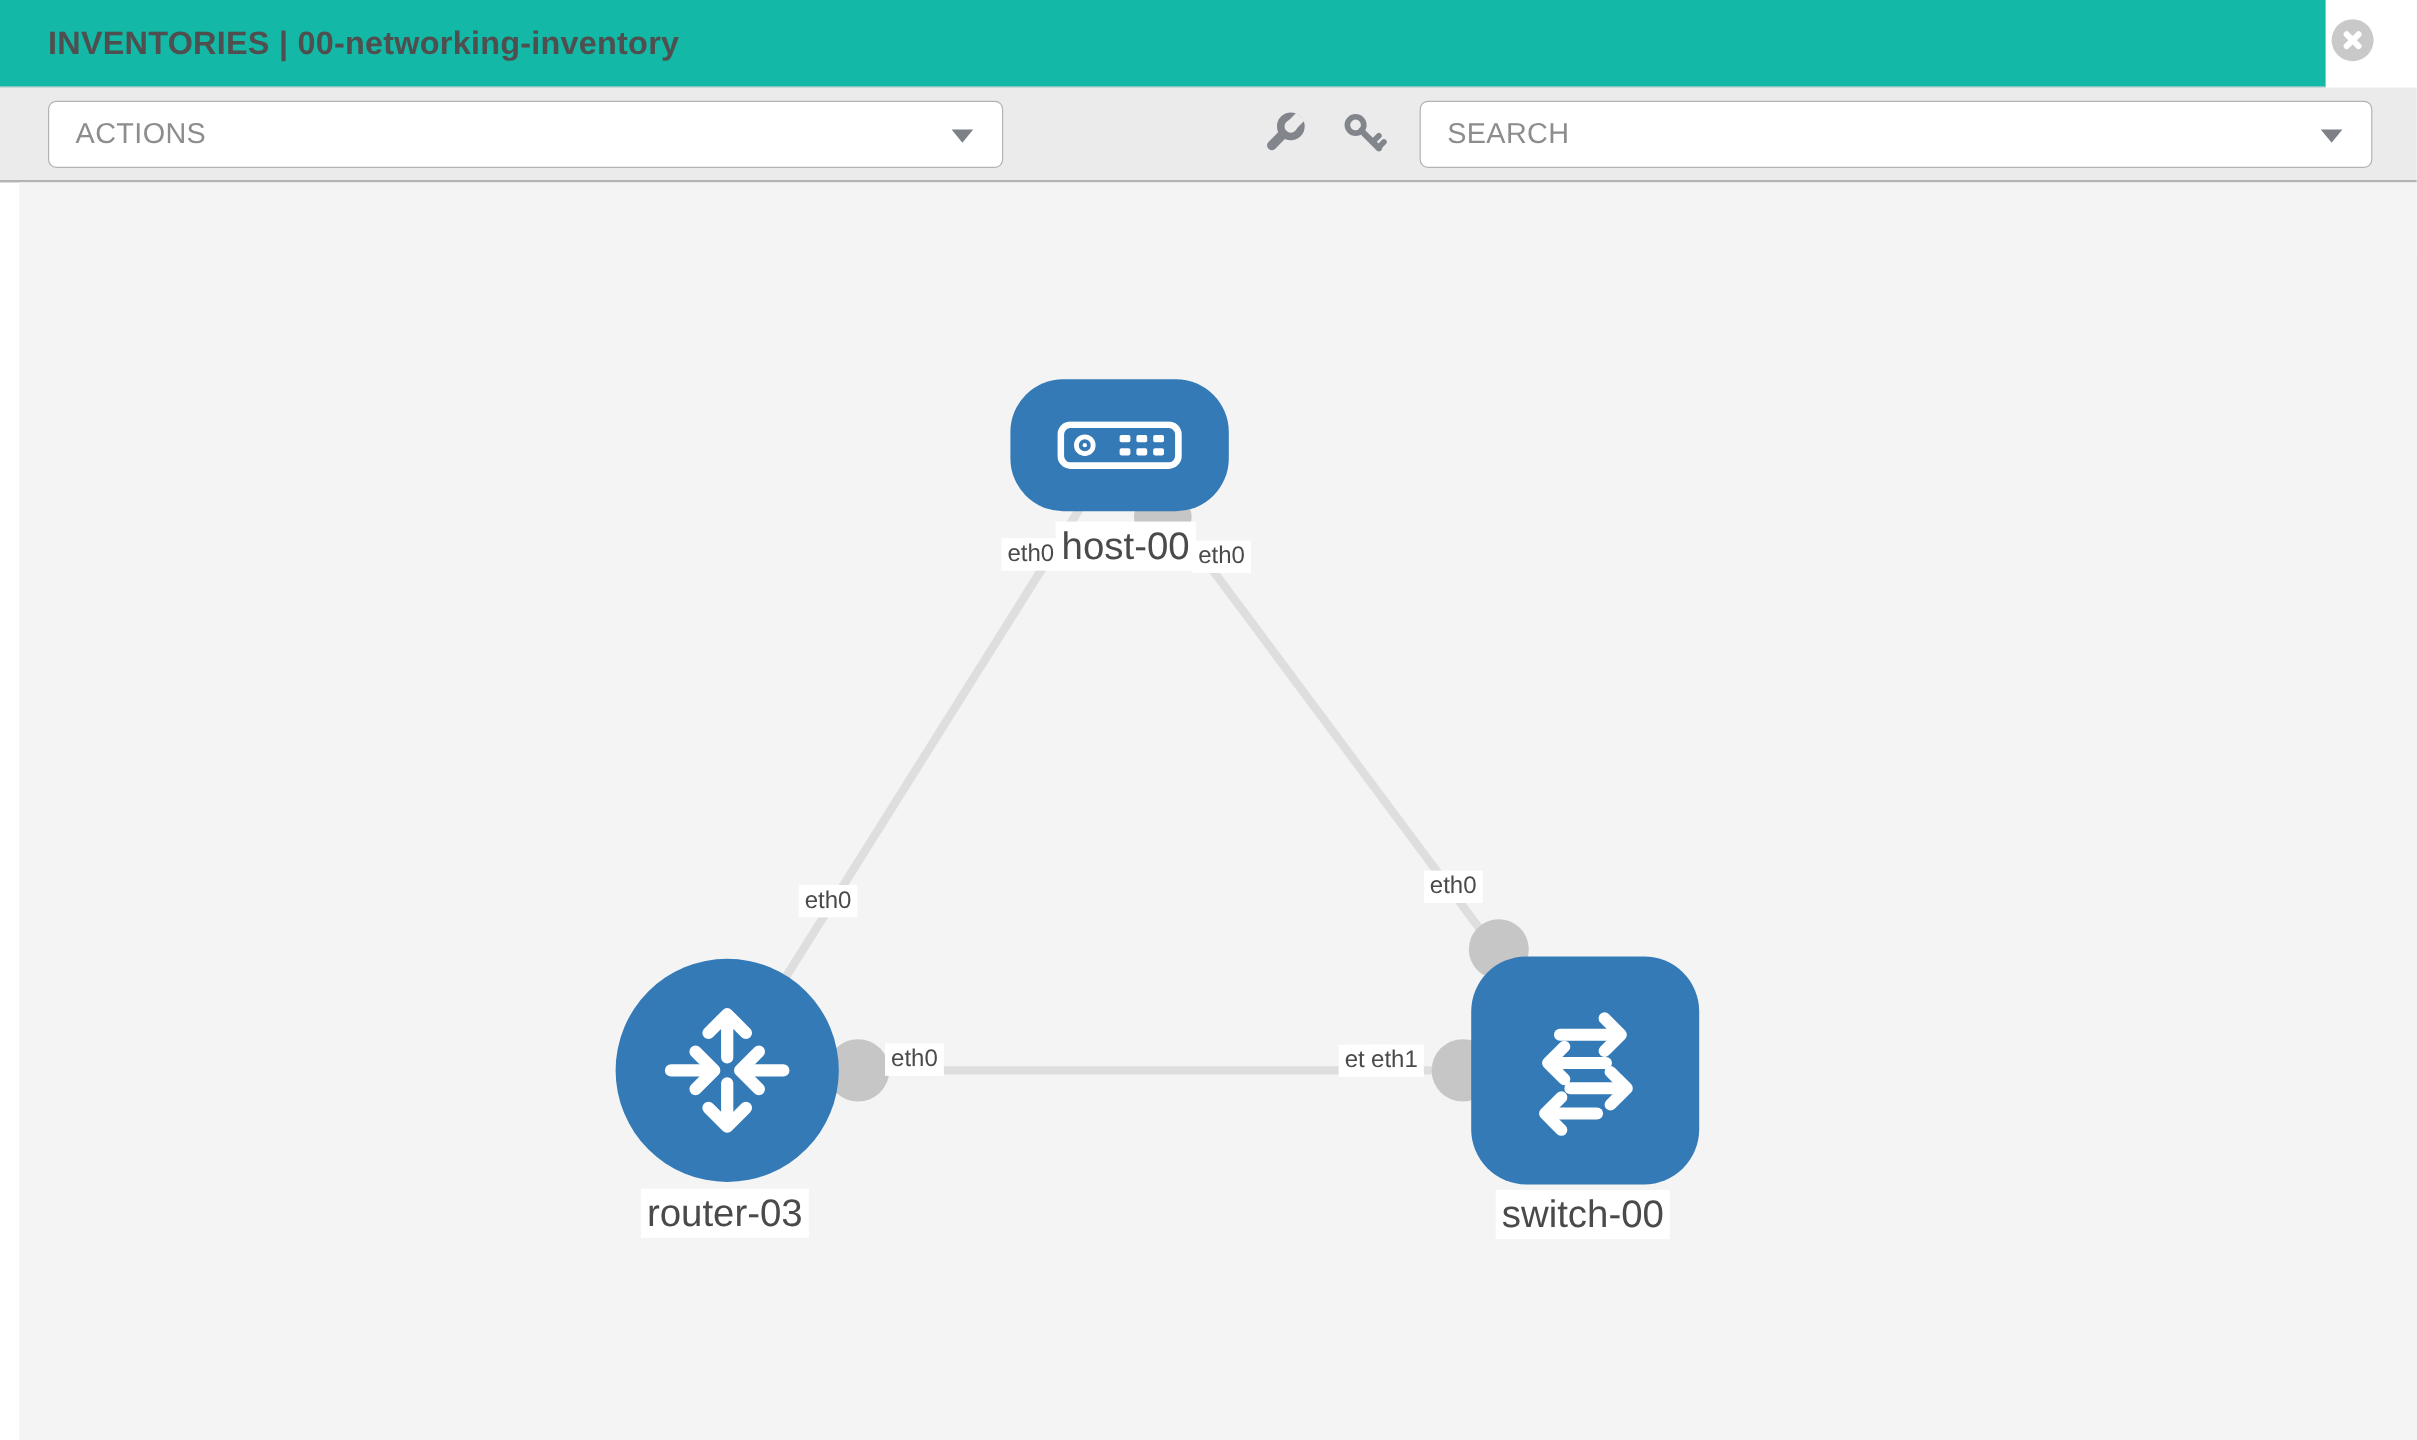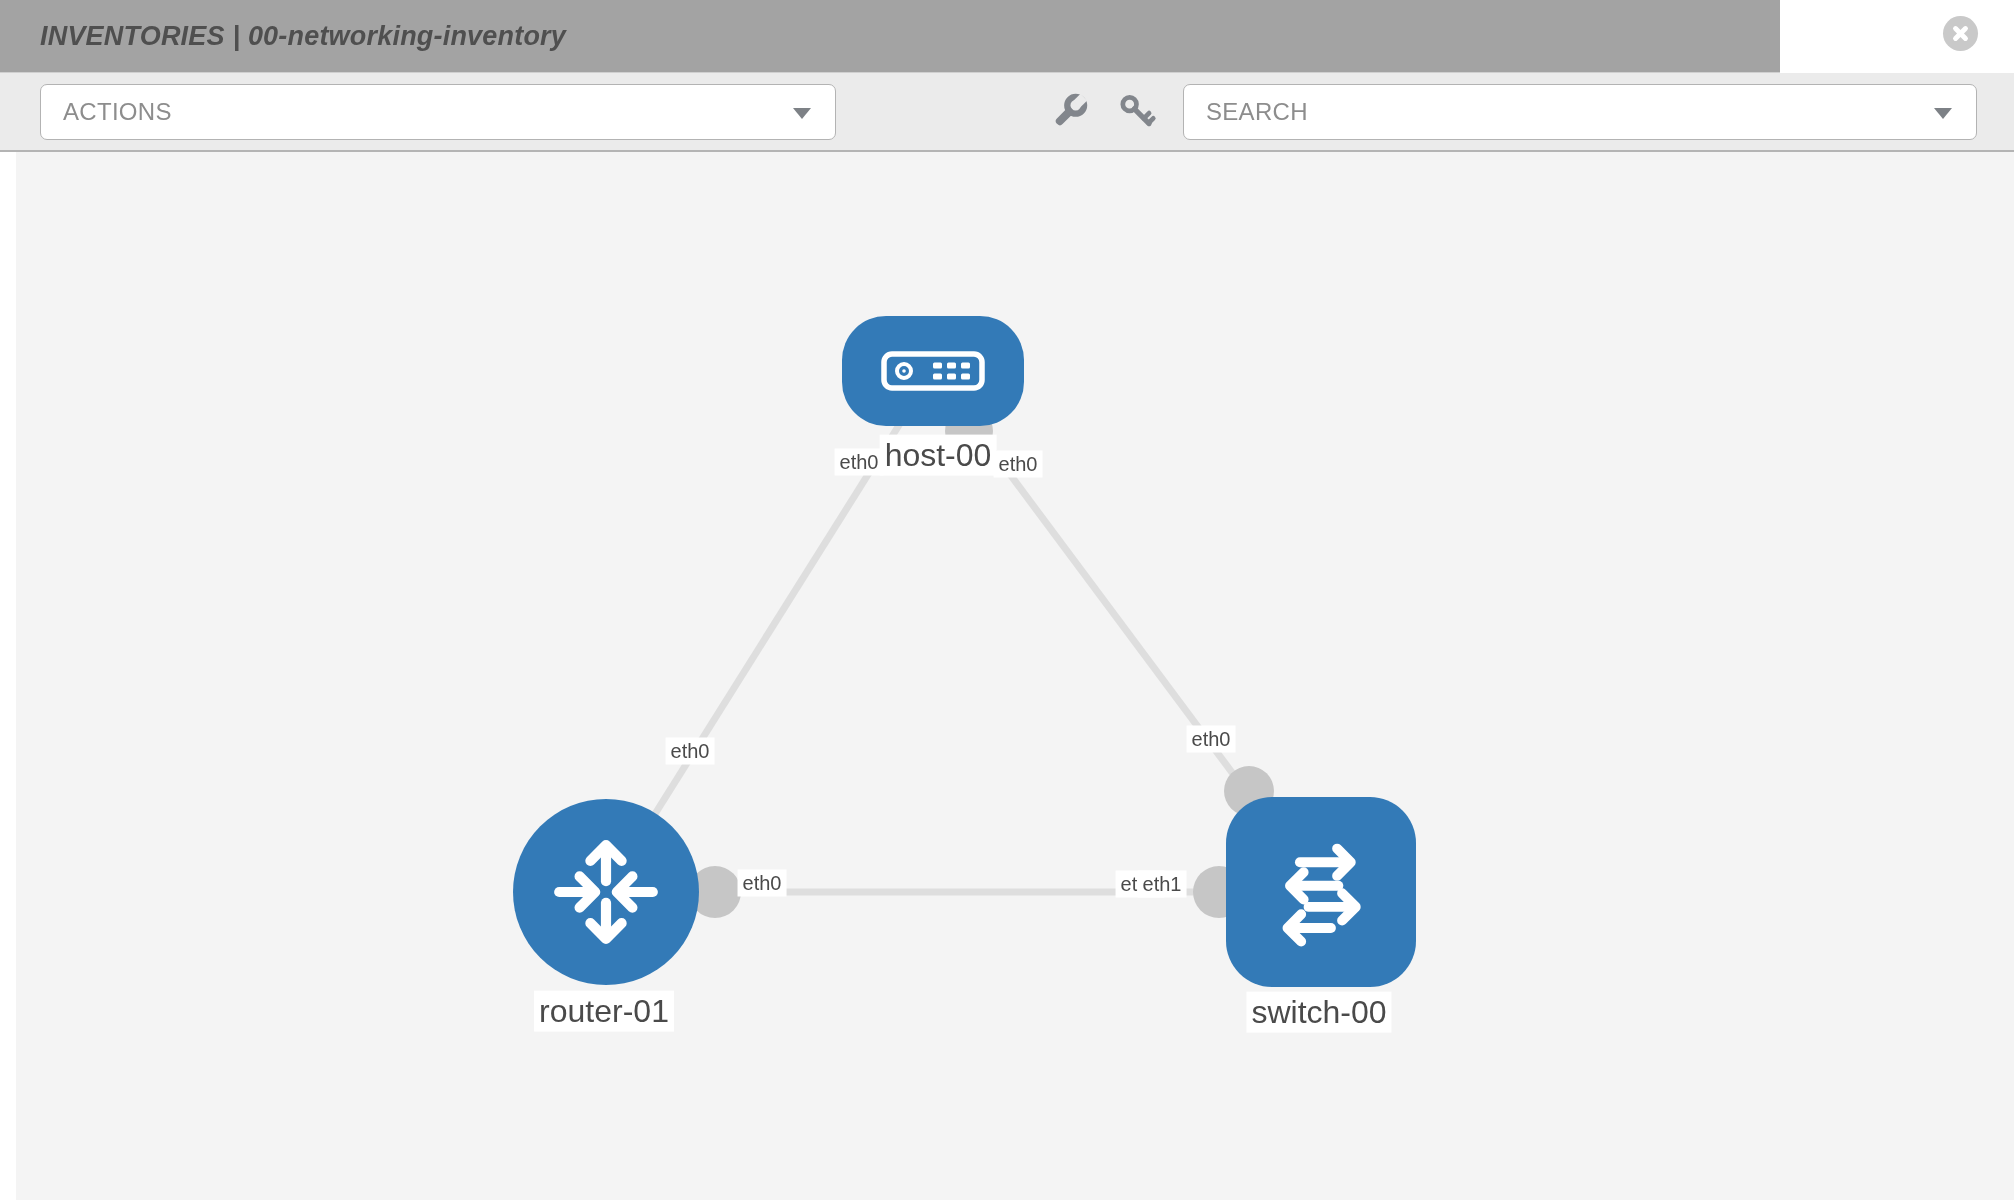--- a/index.html
+++ b/index.html
@@ -3,22 +3,22 @@
 <meta charset="utf-8">
 <style>
   html,body{margin:0;padding:0;}
   body{
     width:2014px;height:1200px;overflow:hidden;position:relative;
     background:#ffffff;font-family:"Liberation Sans",sans-serif;
     -webkit-font-smoothing:antialiased;
   }
   
   .header{
-    position:absolute;left:0;top:0;width:1780px;height:72px;
-    background:#a3a3a3;border-bottom:1px solid #d0d0d0;font-style:italic;
+    position:absolute;left:0;top:0;width:1938px;height:72px;
+    background:#14b8a6;border-bottom:1px solid #d0d0d0;
   }
   .page-title{
     position:absolute;left:40px;top:0;line-height:72px;
     font-size:27px;font-weight:bold;color:#4f4f4f;letter-spacing:.2px;
   }
   .close-btn{
     position:absolute;left:1943px;top:16px;width:35px;height:35px;border-radius:50%;
     background:#c9c9c9;cursor:pointer;
   }
   .close-btn .xbar{
@@ -167,16 +167,16 @@
   </div>
 
   <div class="topo-label if-label" style="left:843px;top:310px;">eth0</div>
   <div class="topo-label node-label" style="left:922px;top:303px;">host-00</div>
   <div class="topo-label if-label" style="left:1002px;top:312px;">eth0</div>
   <div class="topo-label if-label" style="left:674px;top:599px;">eth0</div>
   <div class="topo-label if-label" style="left:1195px;top:587px;">eth0</div>
   <div class="topo-label if-label" style="left:746px;top:731px;">eth0</div>
   <div class="topo-label if-label" style="left:1124px;top:732px;">eth0</div>
   <div class="topo-label if-label" style="left:1146px;top:732px;text-align:right;">eth1</div>
-  <div class="topo-label node-label" style="left:588px;top:859px;">router-01</div>
+  <div class="topo-label node-label" style="left:588px;top:859px;">router-03</div>
   <div class="topo-label node-label" style="left:1303px;top:860px;">switch-00</div>
 
 </div>
 
 </body></html>

